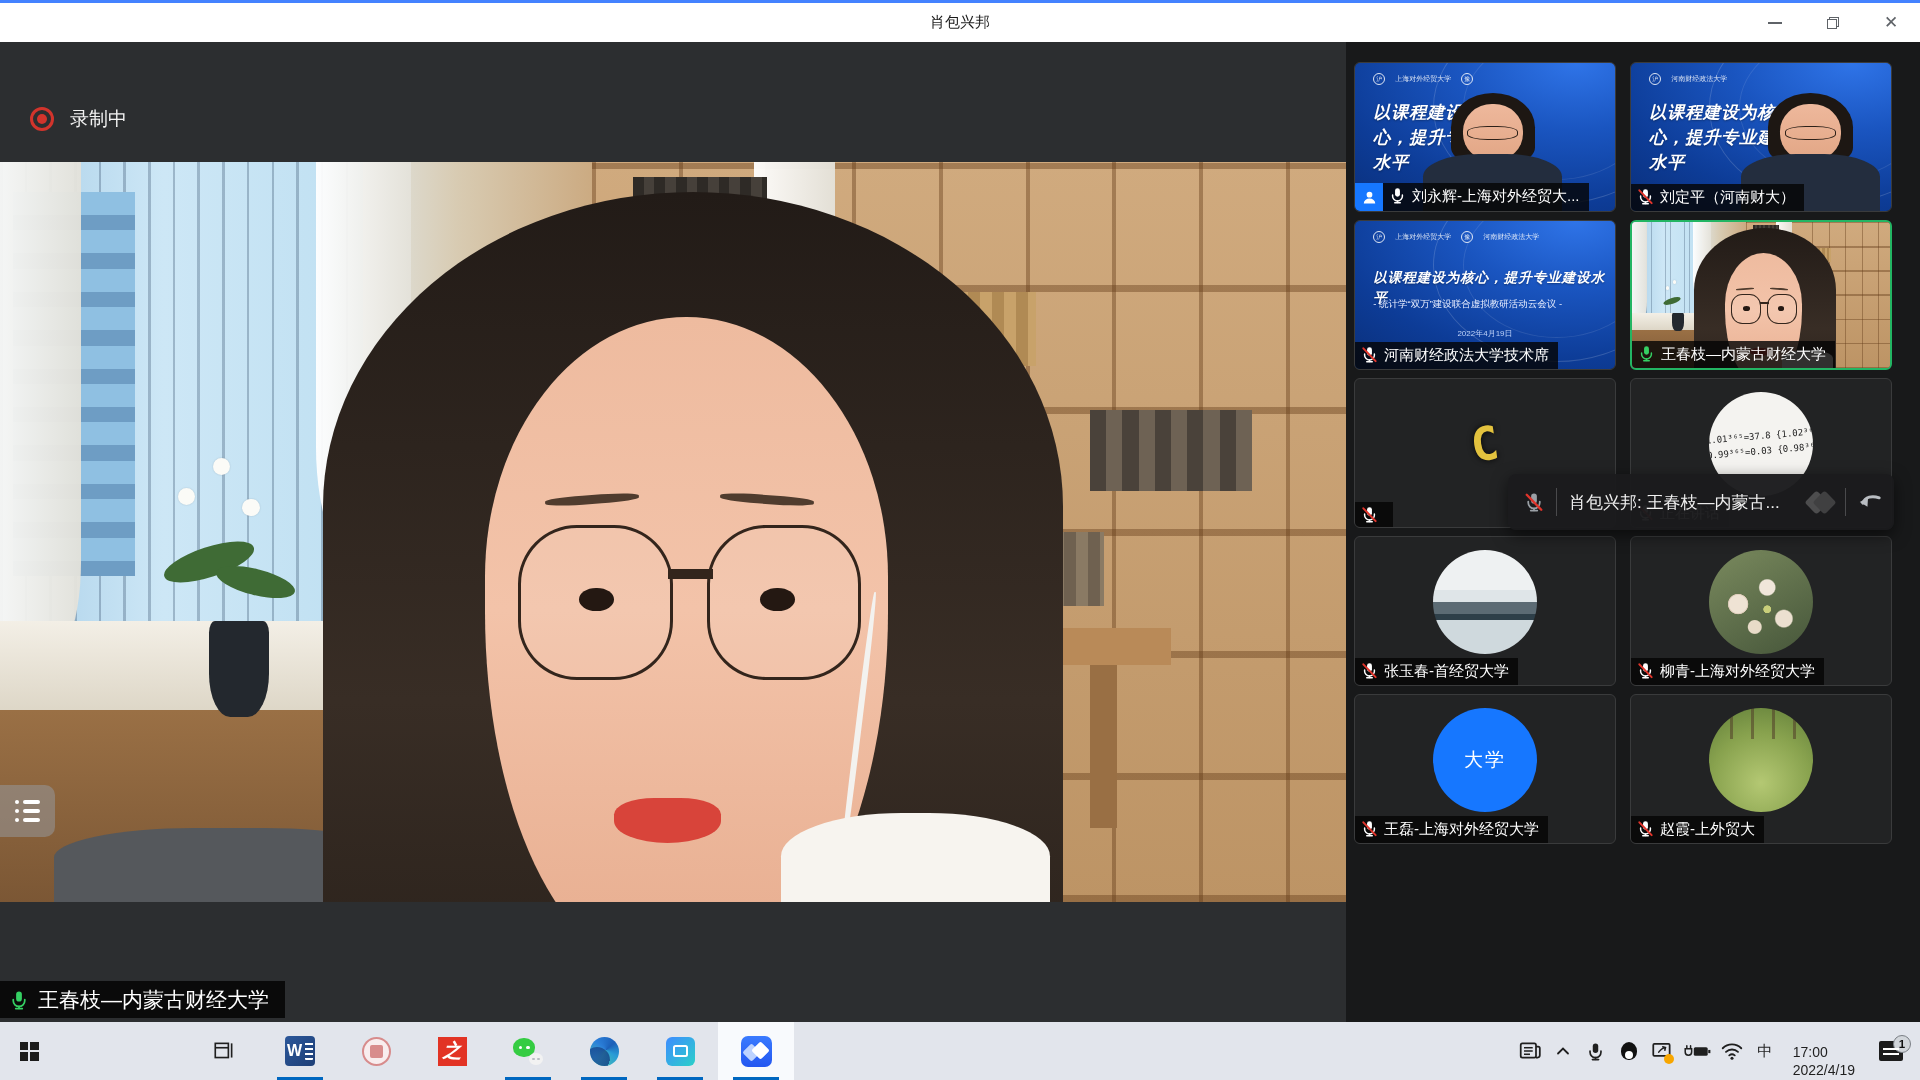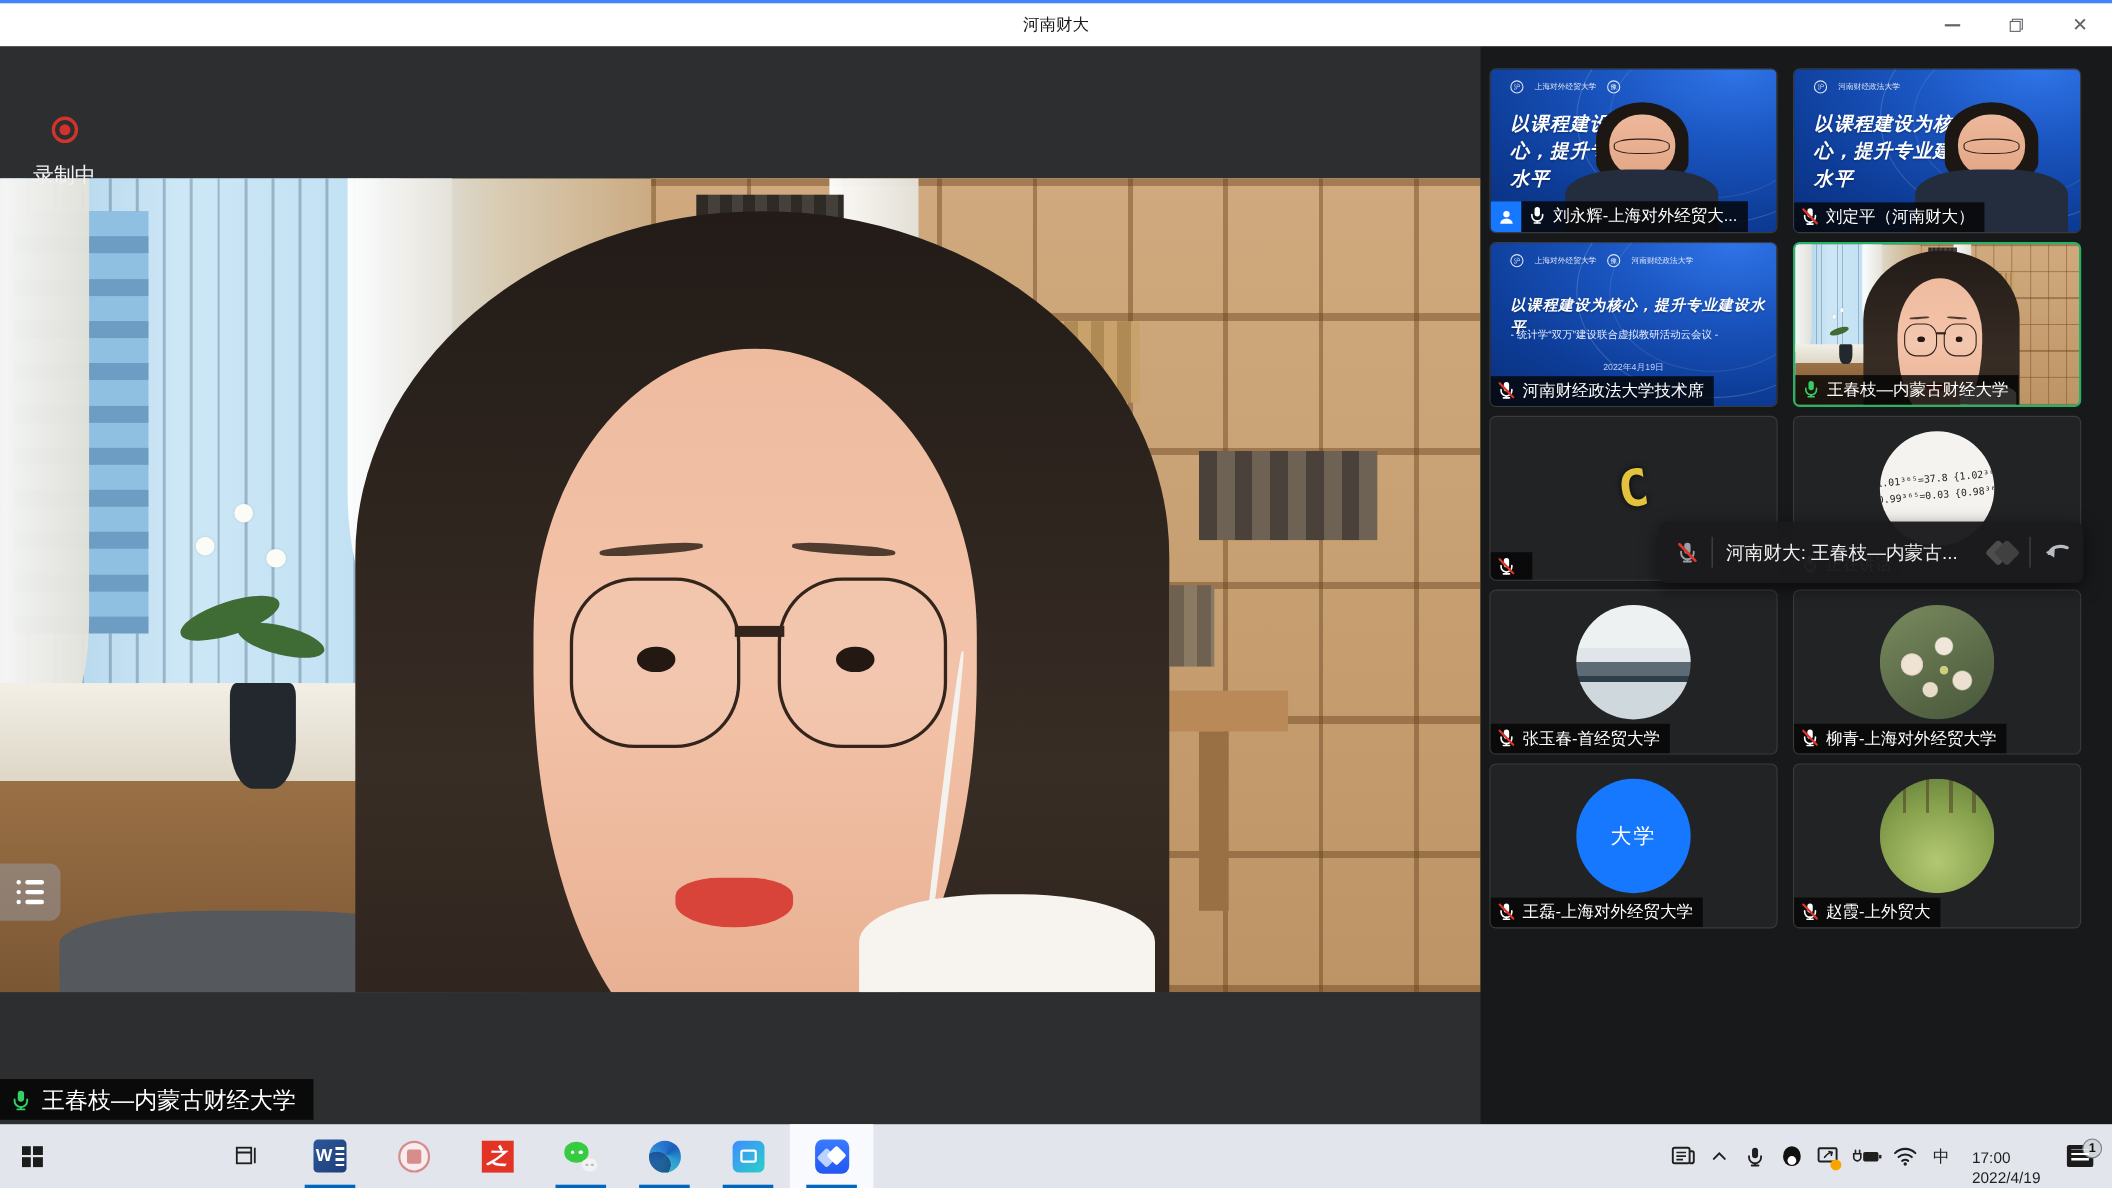--- a/index.html
+++ b/index.html
@@ -15,21 +15,21 @@
   .wc-btn { width:58px; height:39px; display:flex; align-items:center; justify-content:center; color:#5f6368; cursor:pointer; }
   .wc-min { width:14px; height:2px; background:#5f6368; display:inline-block; }
   .wc-restore { position:relative; width:12px; height:12px; display:inline-block; }
   .wc-restore i { position:absolute; left:0; bottom:0; width:10px; height:10px; border:1.6px solid #5f6368; background:#fff; }
   .wc-restore b { position:absolute; right:0; top:0; width:10px; height:10px; border:1.6px solid #5f6368; }
   .wc-x { font-size:17px; line-height:1; }
 
   
   .main-area { position:absolute; left:0; top:42px; width:1346px; height:980px; background:#2c2e30; }
   .recording { position:absolute; left:30px; top:64px; display:flex; align-items:center; gap:16px;
-    color:#f2f2f2; font-size:19px; z-index:5;flex-direction:column; }
+    color:#f2f2f2; font-size:19px; z-index:5; }
   .rec-dot { width:24px; height:24px; border:3px solid #d2342c; border-radius:50%; position:relative; }
   .rec-dot::after { content:""; position:absolute; left:4px; top:4px; width:10px; height:10px; background:#d2342c; border-radius:50%; }
 
   .video-wrap { position:absolute; left:0; top:120px; width:1346px; height:740px; overflow:hidden; background:#1c1d1e; }
 
   
   .room-scene { position:absolute; inset:0; overflow:hidden;
     background:linear-gradient(90deg,#cfe4f2 0%,#e4f0f8 24%,#d8cbb2 34%,#c9a478 46%,#bd9769 100%); }
   .rs-win { position:absolute; left:0; top:0; width:27%; height:80%;
     background:repeating-linear-gradient(90deg,rgba(30,55,85,.28) 0 .7%,rgba(0,0,0,0) .7% 6.8%),
@@ -291,21 +291,21 @@
     <symbol id="ic-return" viewBox="0 0 22 18">
       <path d="M4 10 C6 4.5 12 3.5 18 5.5" fill="none" stroke="#b9bdc2" stroke-width="2.4" stroke-linecap="round"></path>
       <path d="M1.5 9 L8.5 5.5 L8 13z" fill="#b9bdc2"></path>
     </symbol>
   </defs>
 </svg>
 
 <div id="app">
 
   <div class="titlebar">
-    <span class="win-title">河南财大</span>
+    <span class="win-title">肖包兴邦</span>
     <div class="win-controls">
       <div class="wc-btn">
           <span class="wc-min"></span>
         </div>
       <div class="wc-btn">
           <span class="wc-restore">
             <b></b>
             <i></i>
           </span>
         </div>
@@ -567,21 +567,21 @@
 
     </div>
   </div>
 
   <div class="toast">
     <svg class="glyph mic-gray" width="20" height="20">
         <use href="#ic-mic"></use>
         <use href="#ic-slash"></use>
       </svg>
     <div class="toast-div"></div>
-    <span class="toast-text">河南财大: 王春枝—内蒙古...</span>
+    <span class="toast-text">肖包兴邦: 王春枝—内蒙古...</span>
     <span class="toast-marks">
         <i></i>
         <i></i>
       </span>
     <div class="toast-div"></div>
     <svg class="glyph" width="26" height="22">
         <use href="#ic-return"></use>
       </svg>
   </div>
 

